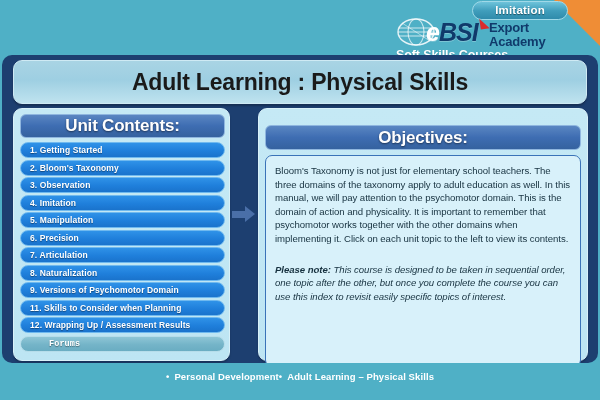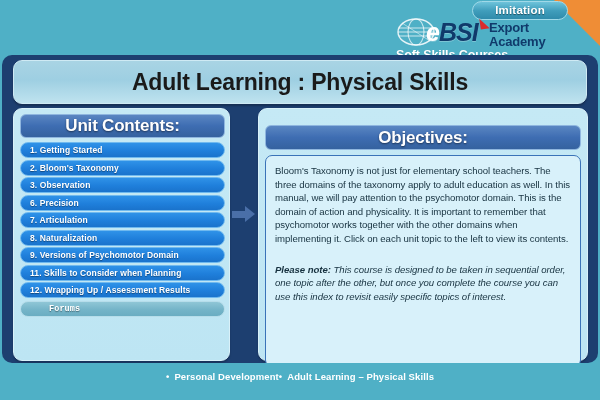--- a/index.html
+++ b/index.html
@@ -295,20 +295,22 @@
   <div id="title-bar">
     <div id="page-title">Adult Learning : Physical Skills</div>
   </div>
 
   <div id="left-panel">
     <div id="unit-header">Unit Contents:</div>
     <div id="unit-list">
         <div class="unit-item">1. Getting Started</div>
         <div class="unit-item">2. Bloom's Taxonomy</div>
         <div class="unit-item">3. Observation</div>
+        <div class="unit-item">4. Imitation</div>
+        <div class="unit-item">5. Manipulation</div>
         <div class="unit-item">6. Precision</div>
         <div class="unit-item">7. Articulation</div>
         <div class="unit-item">8. Naturalization</div>
         <div class="unit-item">9. Versions of Psychomotor Domain</div>
         <div class="unit-item">11. Skills to Consider when Planning</div>
         <div class="unit-item">12. Wrapping Up / Assessment Results</div>
         <div class="unit-item forums">Forums</div>
       </div>
   </div>
 

